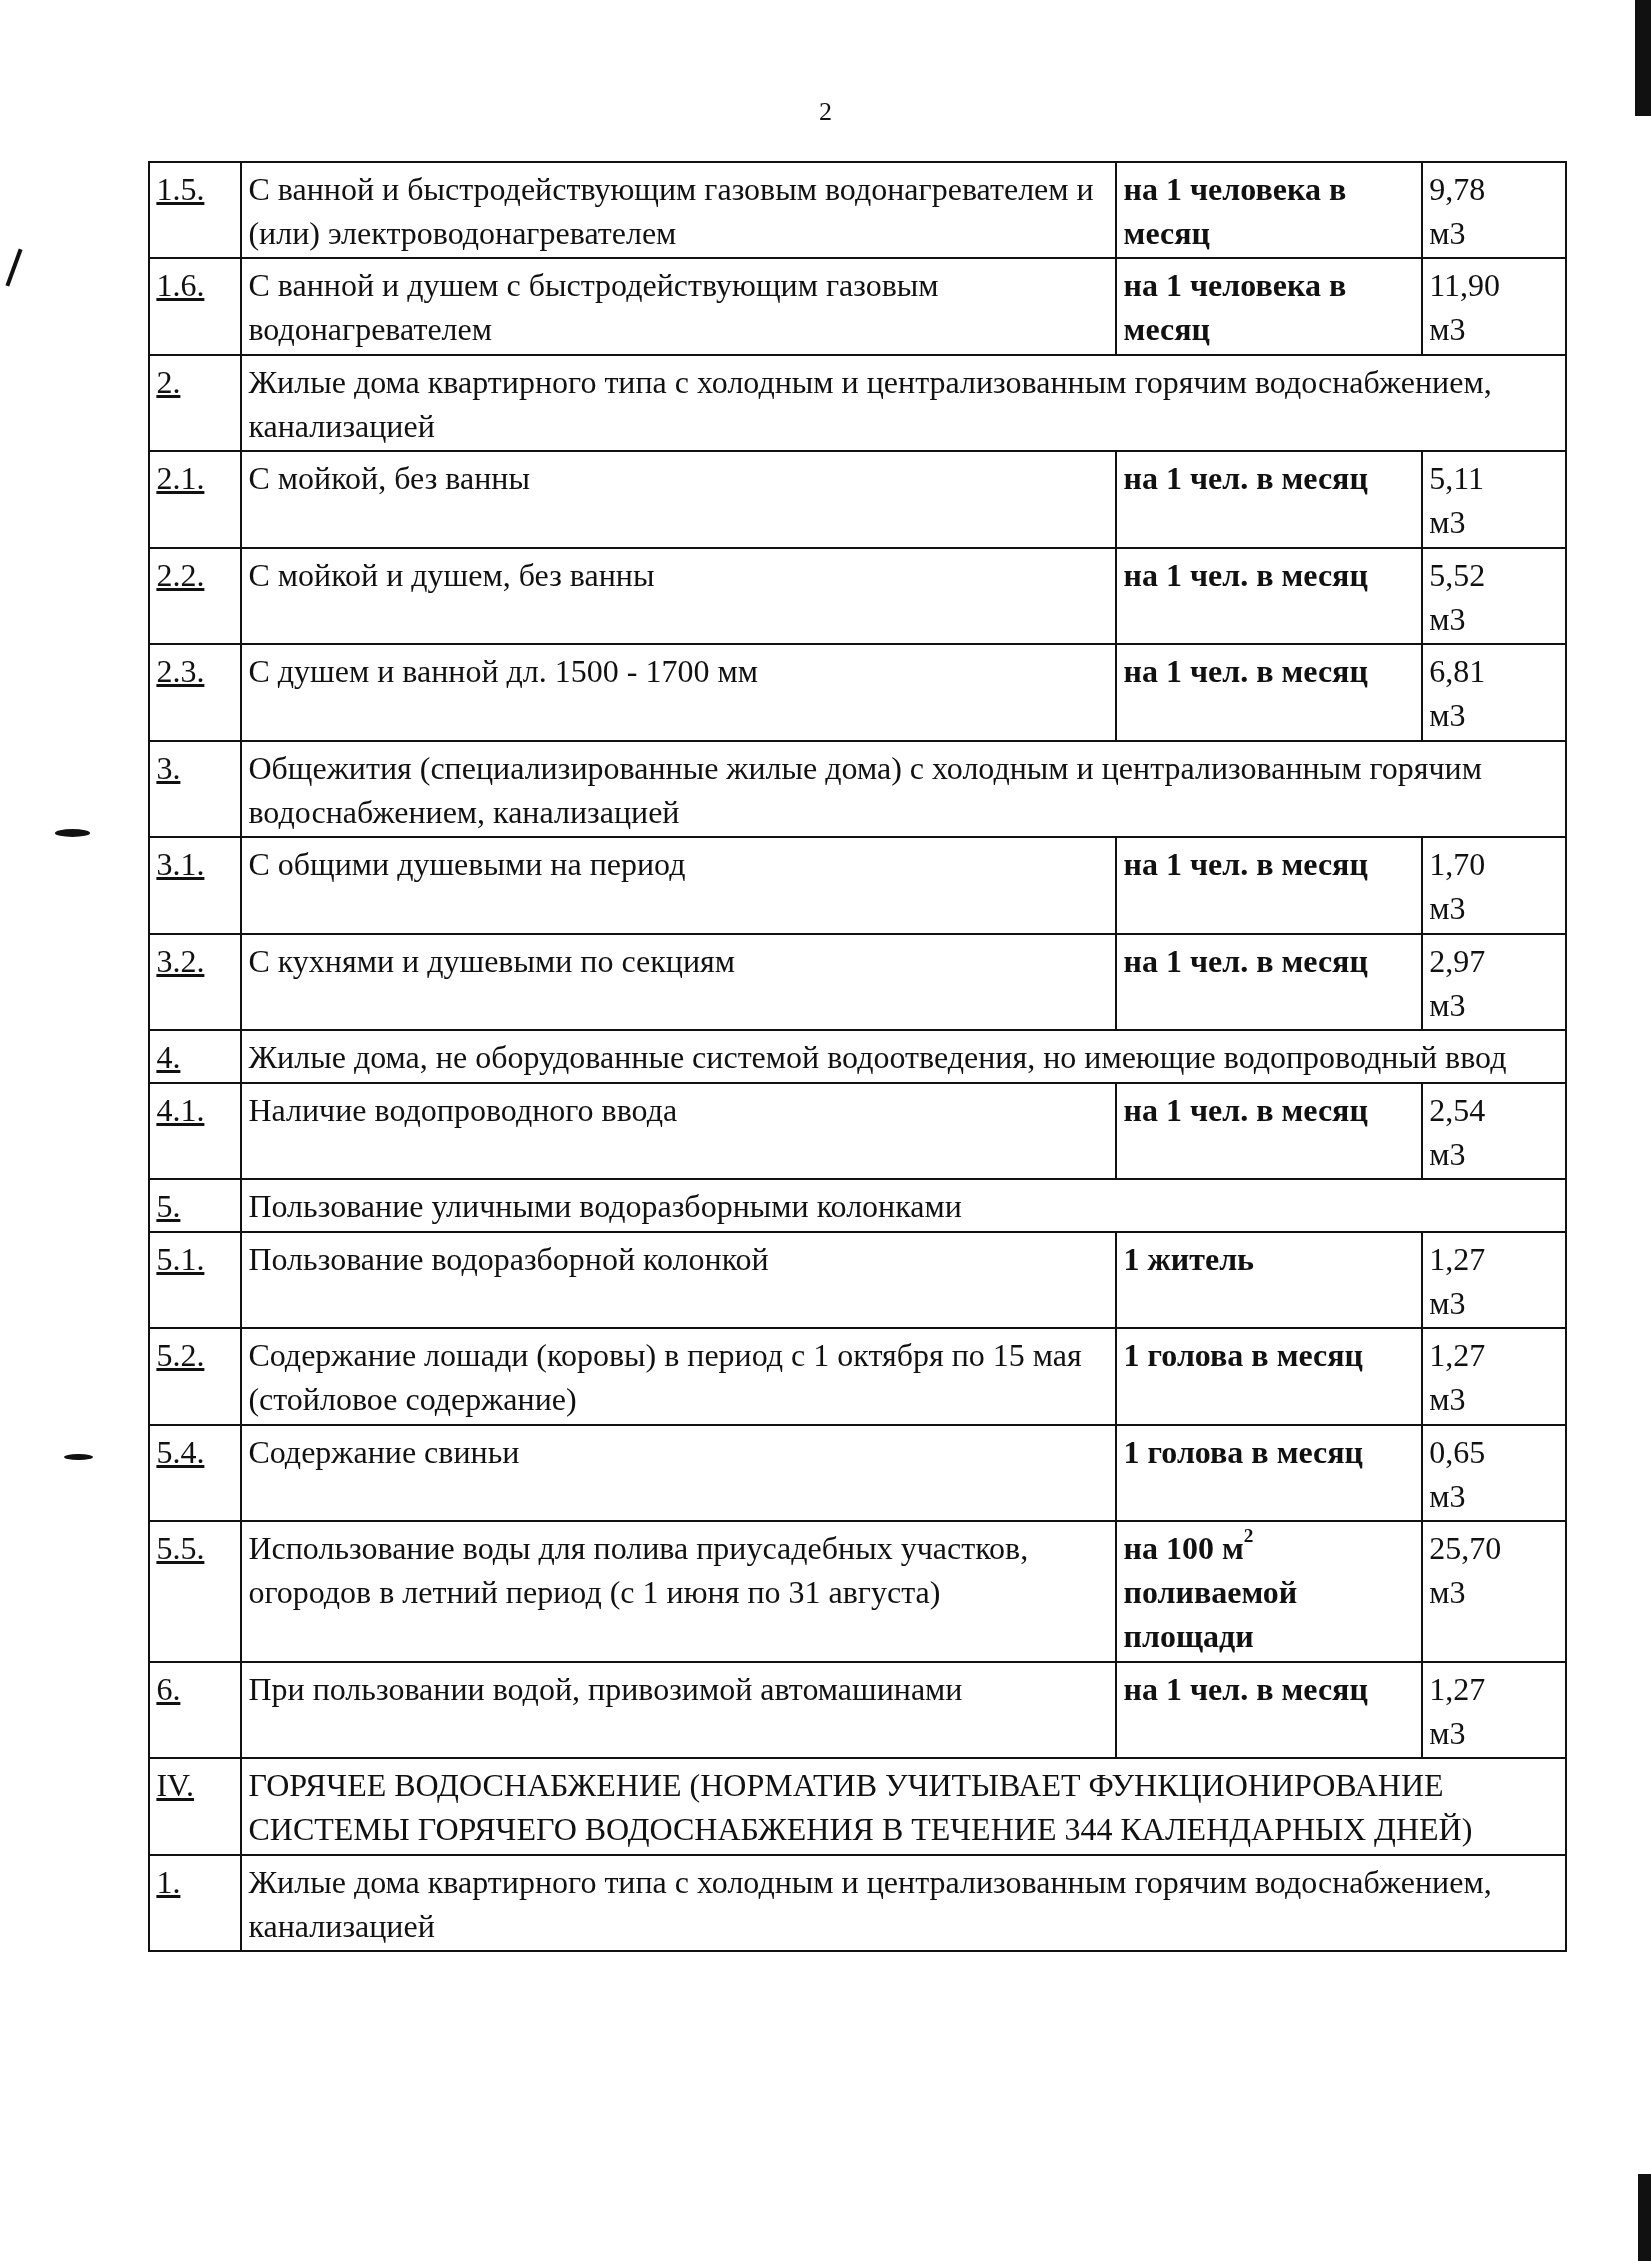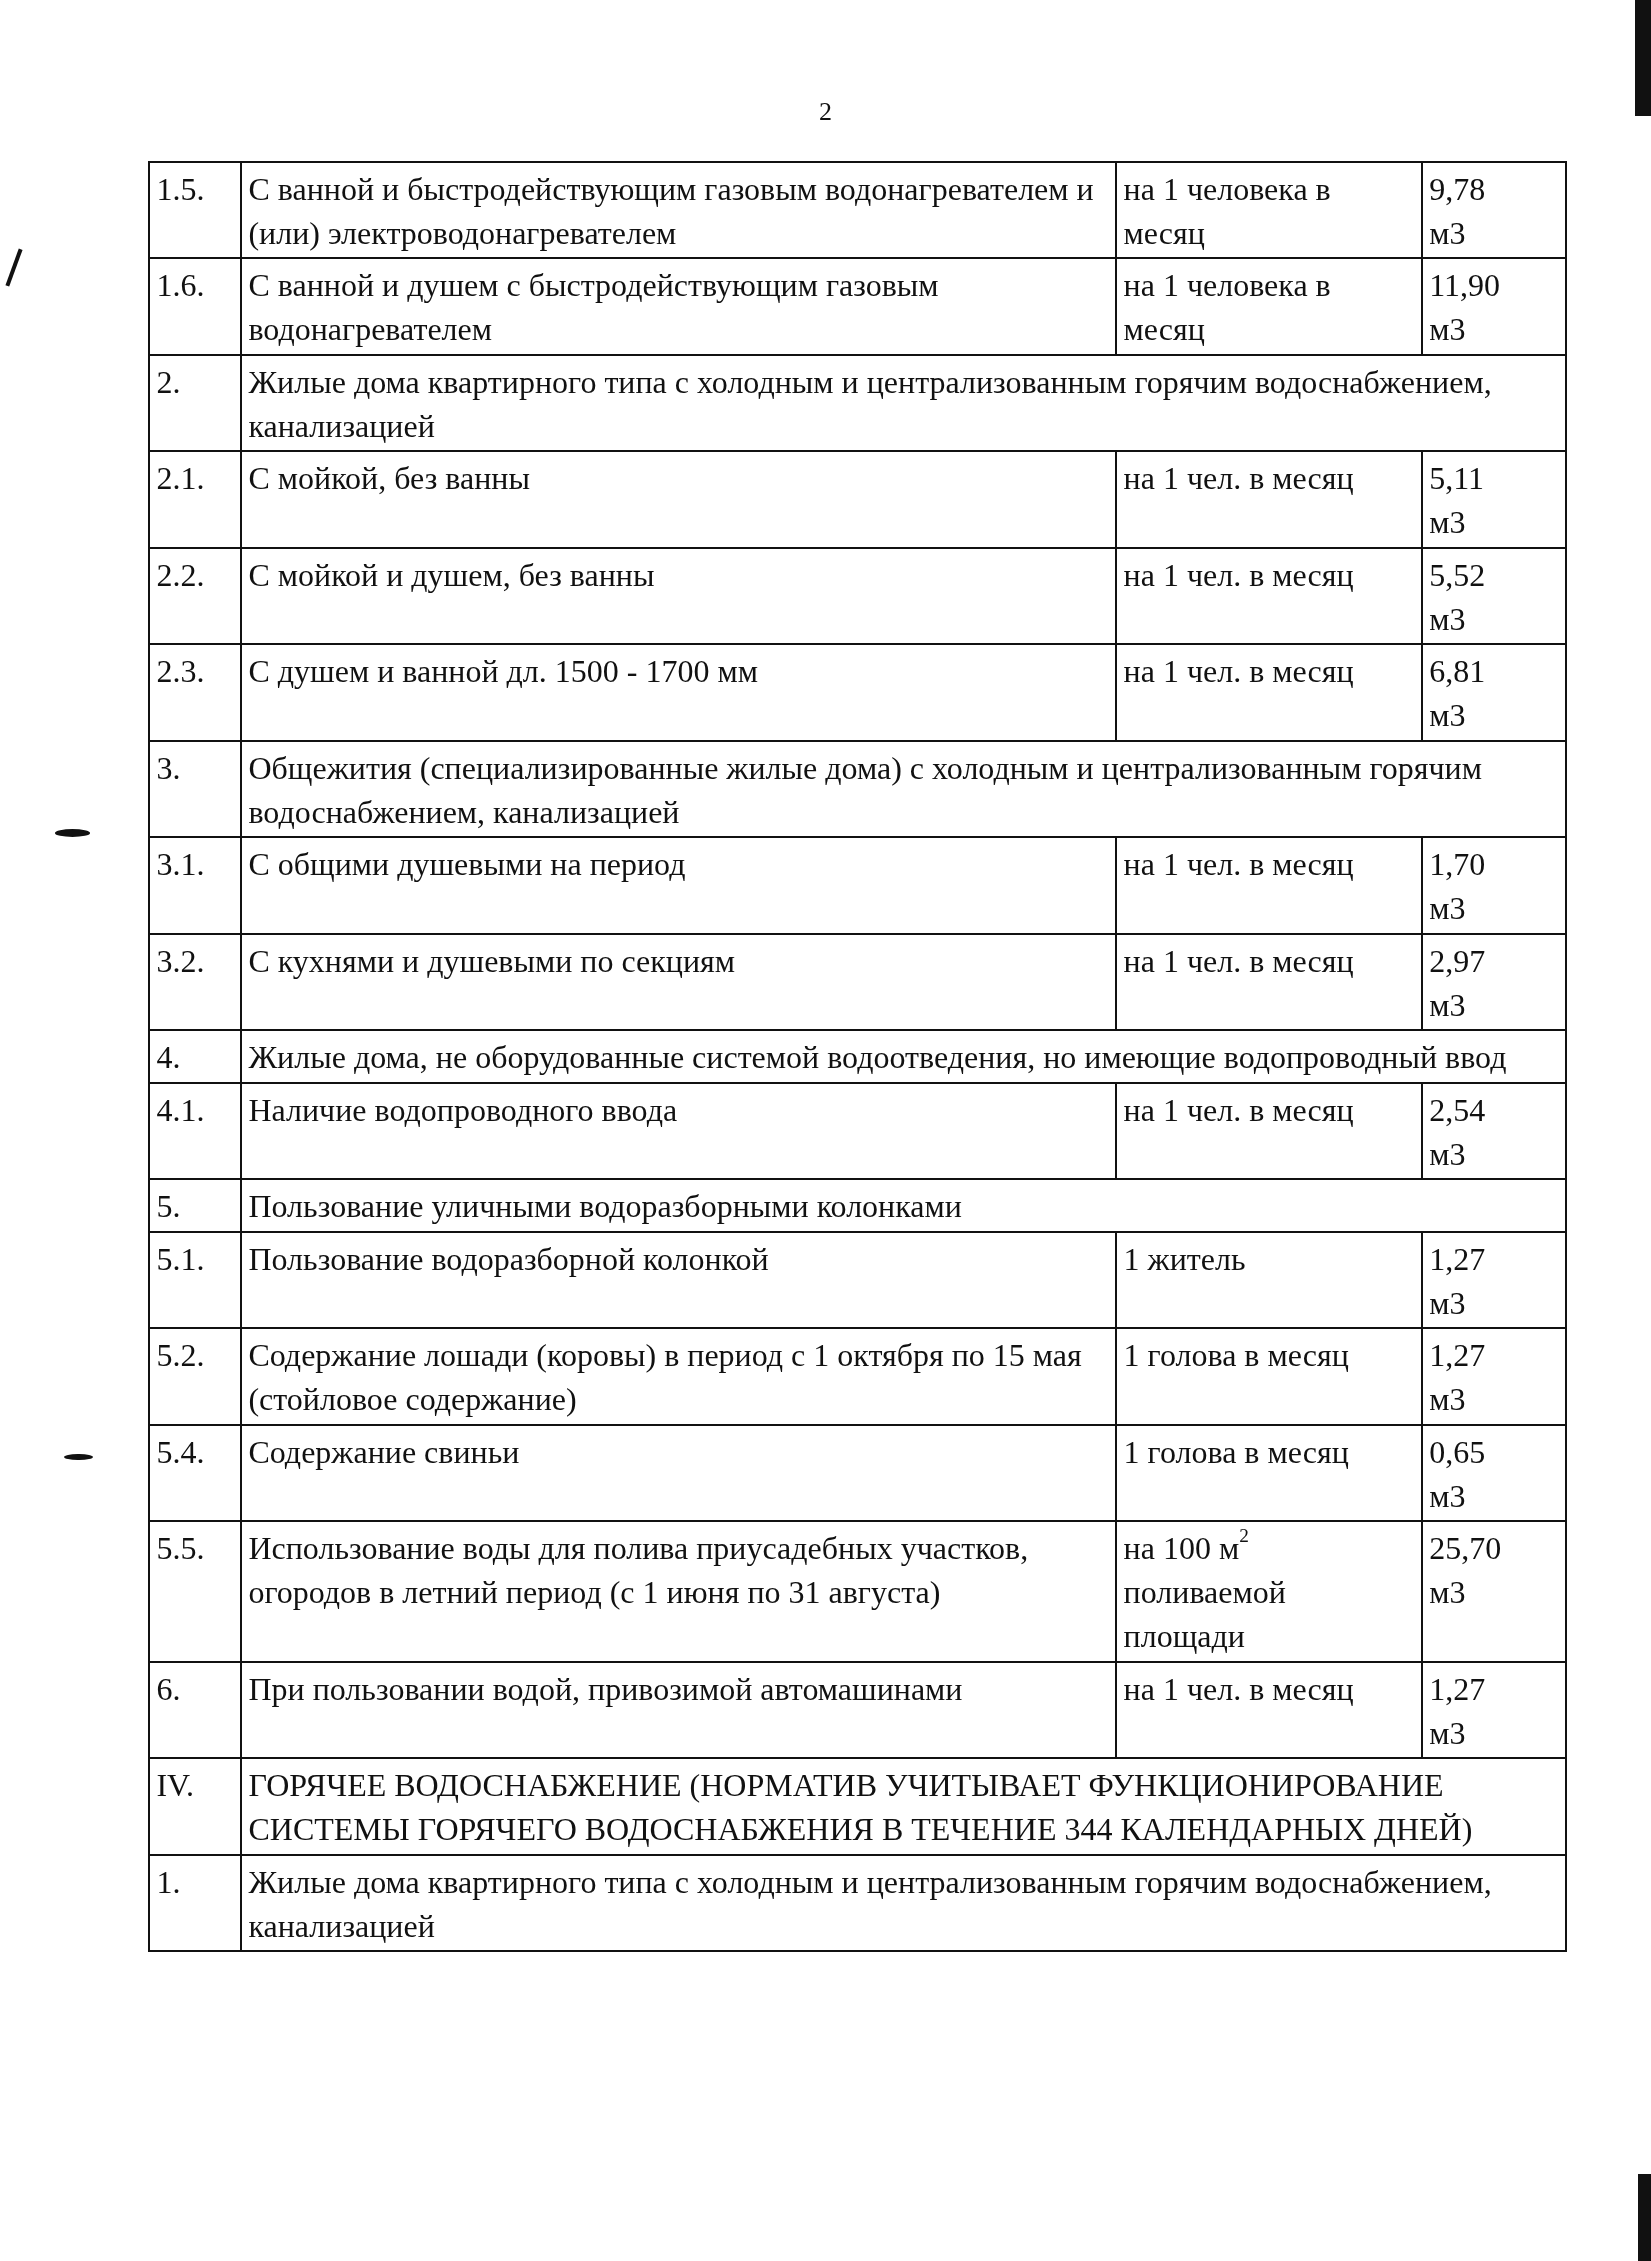--- a/index.html
+++ b/index.html
@@ -1,22 +1,22 @@
 <!DOCTYPE html>
 <html style="font-size:10.3px"><head>
 <meta charset="utf-8">
 <style>
   html, body { margin: 0; padding: 0; background: #ffffff; }
   body { width: 1651px; height: 2261px; position: relative; overflow: hidden; font-family: "Liberation Serif", "DejaVu Serif", serif; color: #111; }
   .page-number { position: absolute; top: 97px; left: 0; width: 1651px; text-align: center; font-size: 26px; }
   table.norms { position: absolute; left: 148px; top: 161px; width: 1419px; border-collapse: collapse; font-size: 32px; line-height: 44px; }
   table.norms td { border: 2.6px solid #111; vertical-align: top; padding: 3.9px 6.4px 2.6px 6.4px; }
-  td.num { width: 77px; }
+  td.num { width: 77px; text-decoration: underline; }
   td.desc { width: 858px; }
-  td.unit { width: 290px; }
+  td.unit { width: 290px; font-weight: bold; }
   td.val { width: 129px; border-radius: 16px; }
   sup { font-size: 19.3px; vertical-align: top; line-height: 19.3px; }
   .mark { position: absolute; background: #111; }
 </style>
 </head>
 <body>
 
 <div class="page-number">2</div>
 
 <table class="norms">

